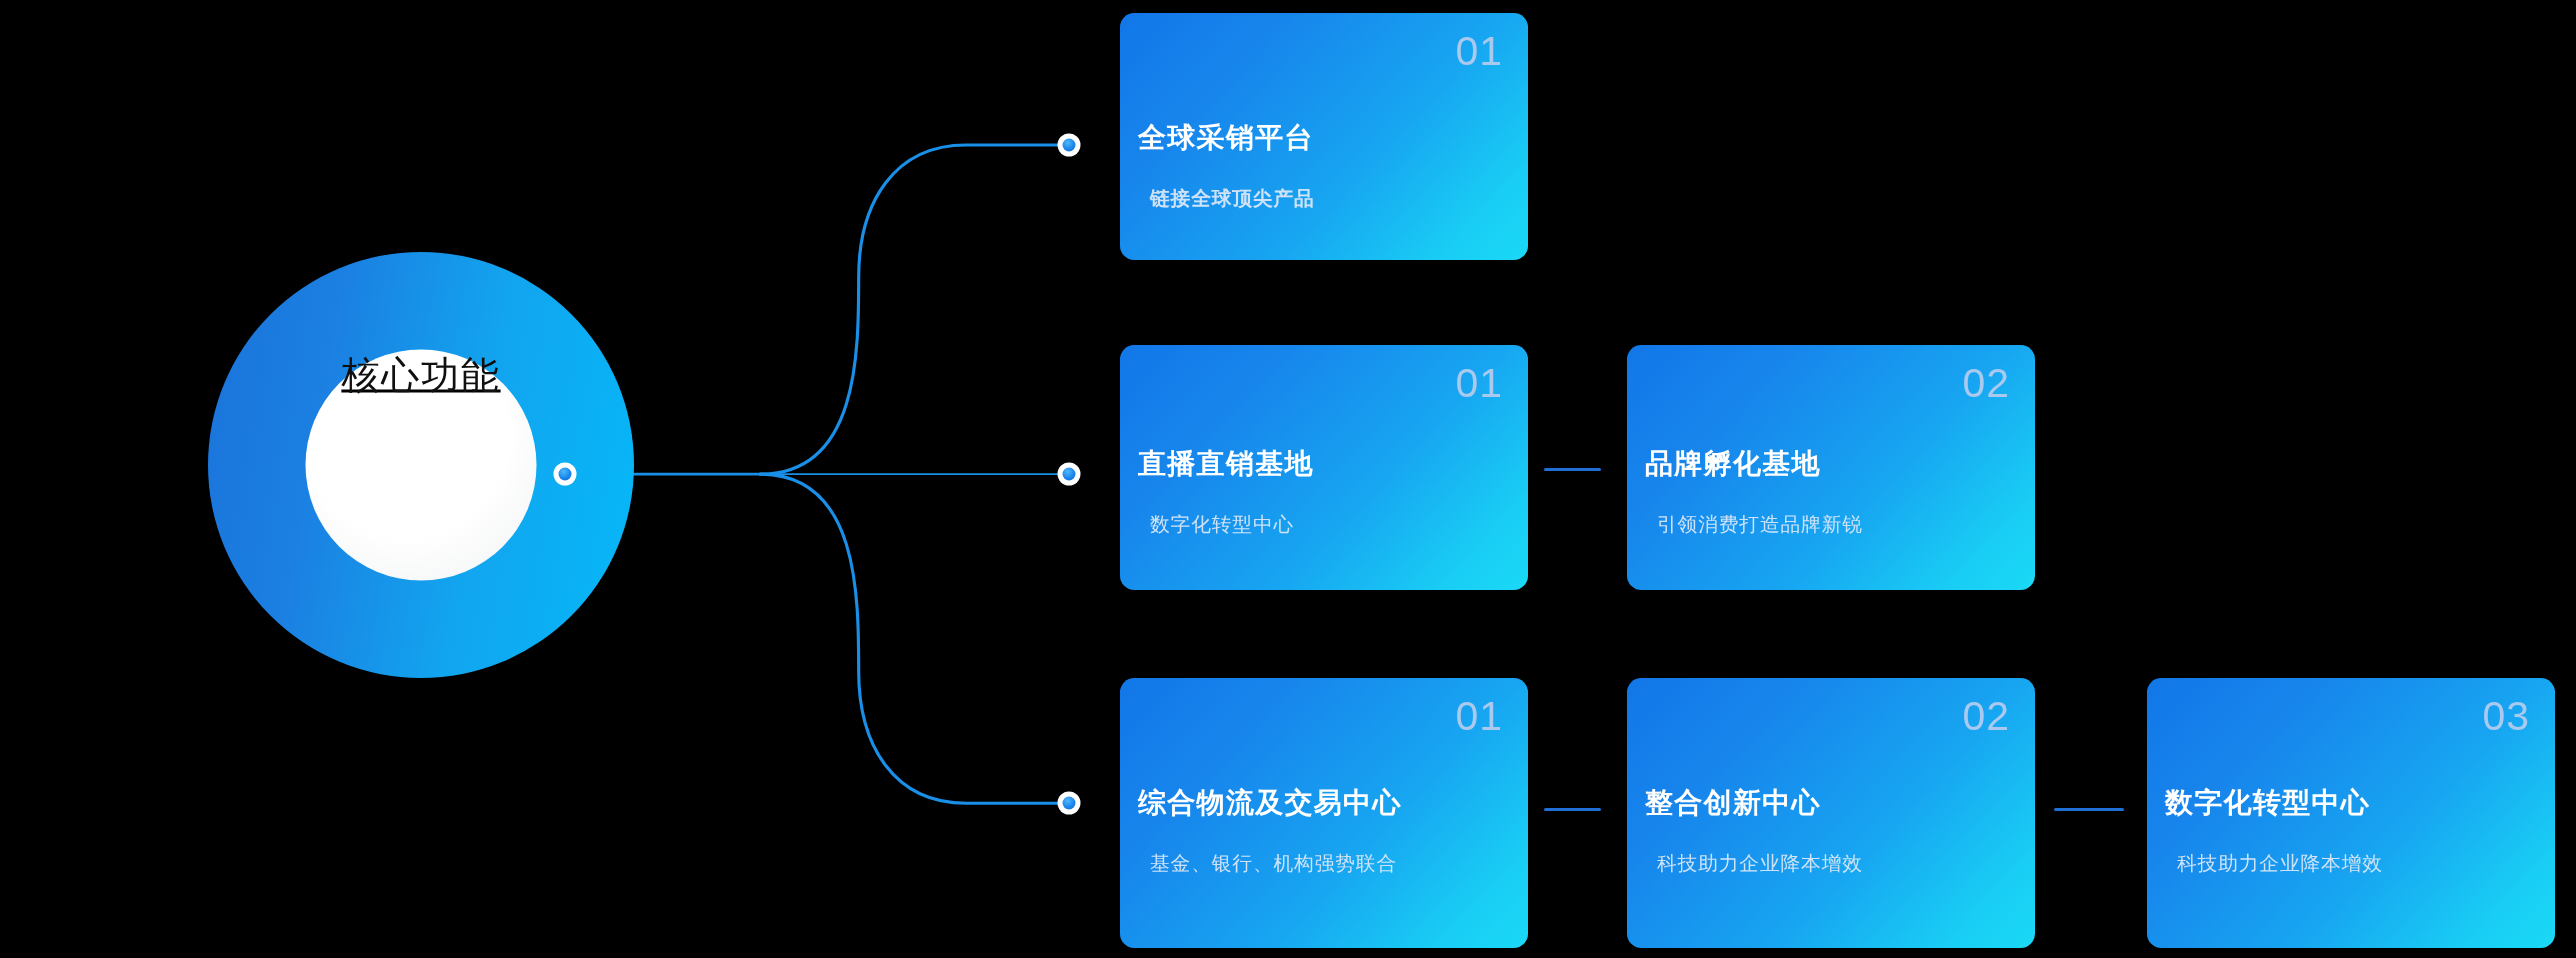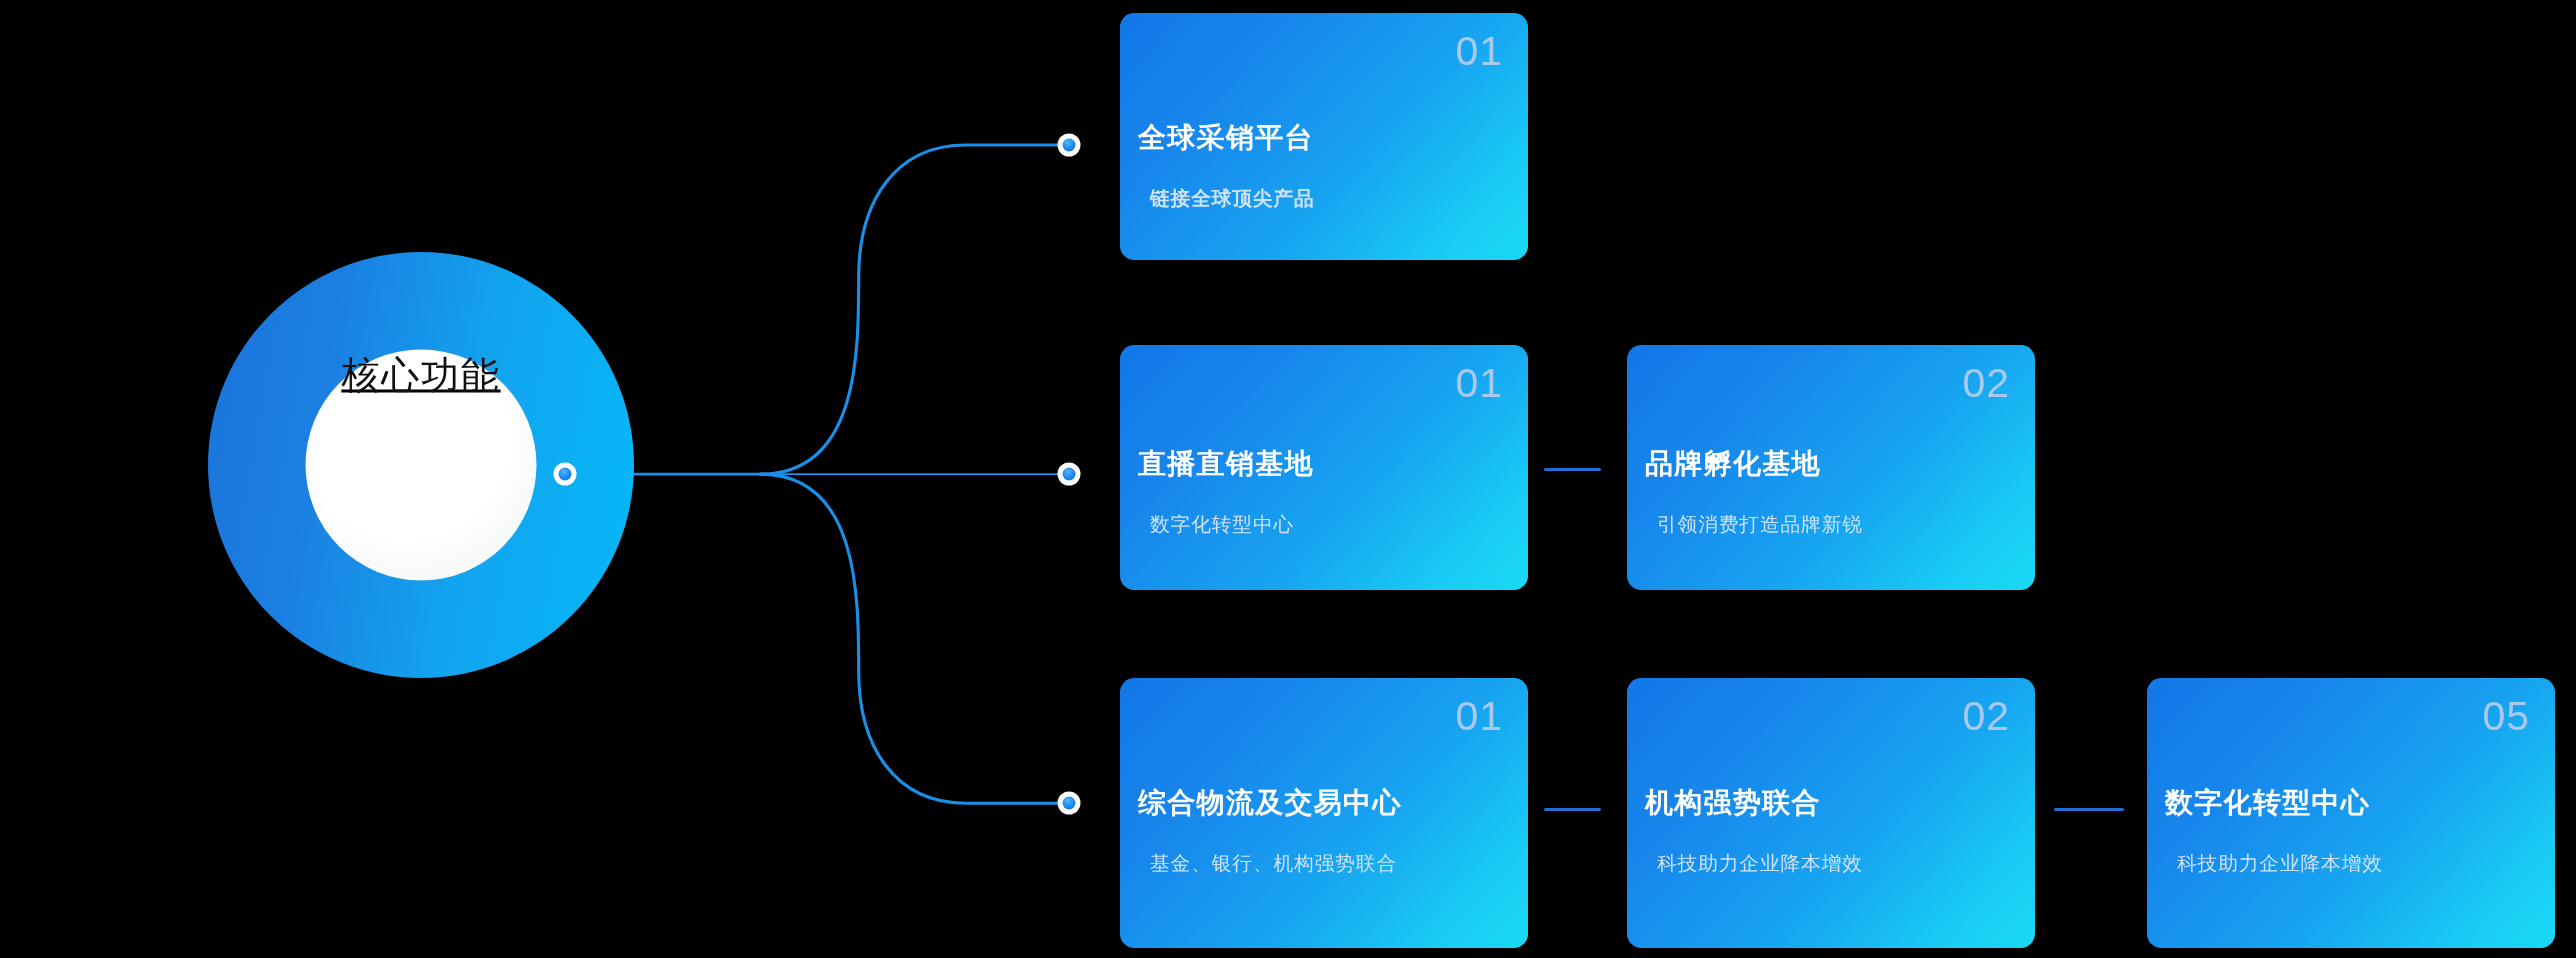--- a/index.html
+++ b/index.html
@@ -195,24 +195,24 @@
   </div>
 
   <div class="card row3 col1">
     <span class="card-num">01</span>
     <span class="card-title">综合物流及交易中心</span>
     <span class="card-sub">基金、银行、机构强势联合</span>
   </div>
   <div class="sib-line" style="left:1544px; top:808px; width:57px;"></div>
   <div class="card row3 col2">
     <span class="card-num">02</span>
-    <span class="card-title">机构强势联合</span>
+    <span class="card-title">整合创新中心</span>
     <span class="card-sub">科技助力企业降本增效</span>
   </div>
   <div class="sib-line" style="left:2054px; top:808px; width:70px;"></div>
   <div class="card row3 col3">
-    <span class="card-num">05</span>
+    <span class="card-num">03</span>
     <span class="card-title">数字化转型中心</span>
     <span class="card-sub">科技助力企业降本增效</span>
   </div>
 
 </div>
 
 
 </body></html>

